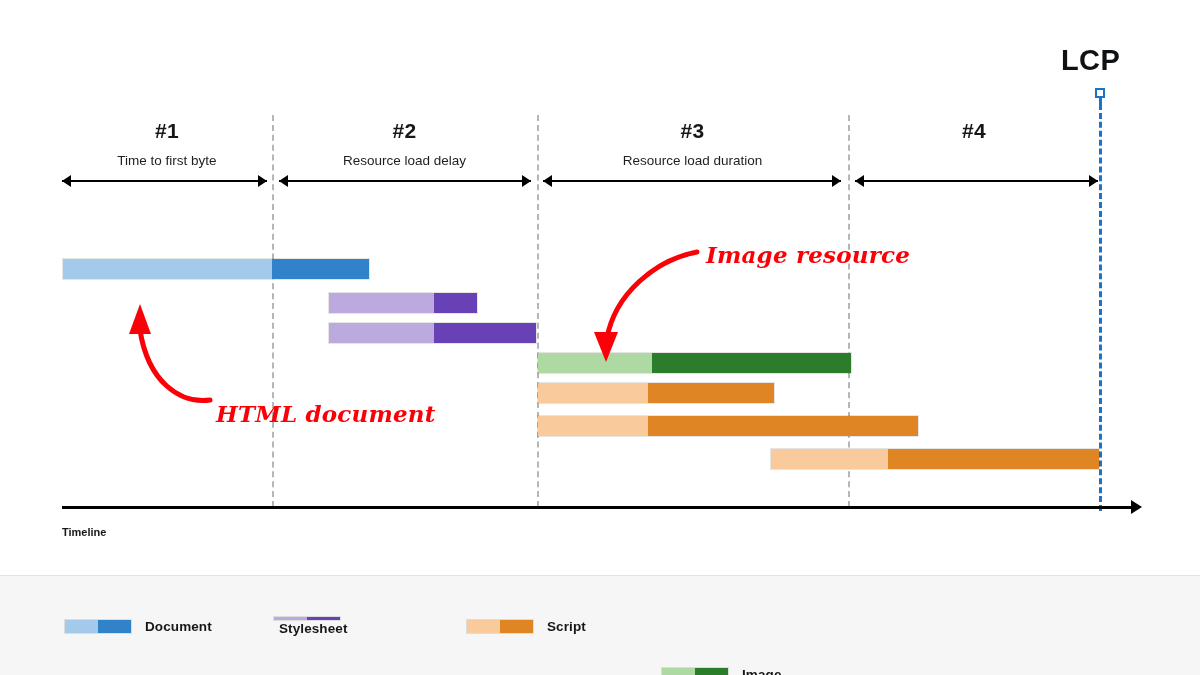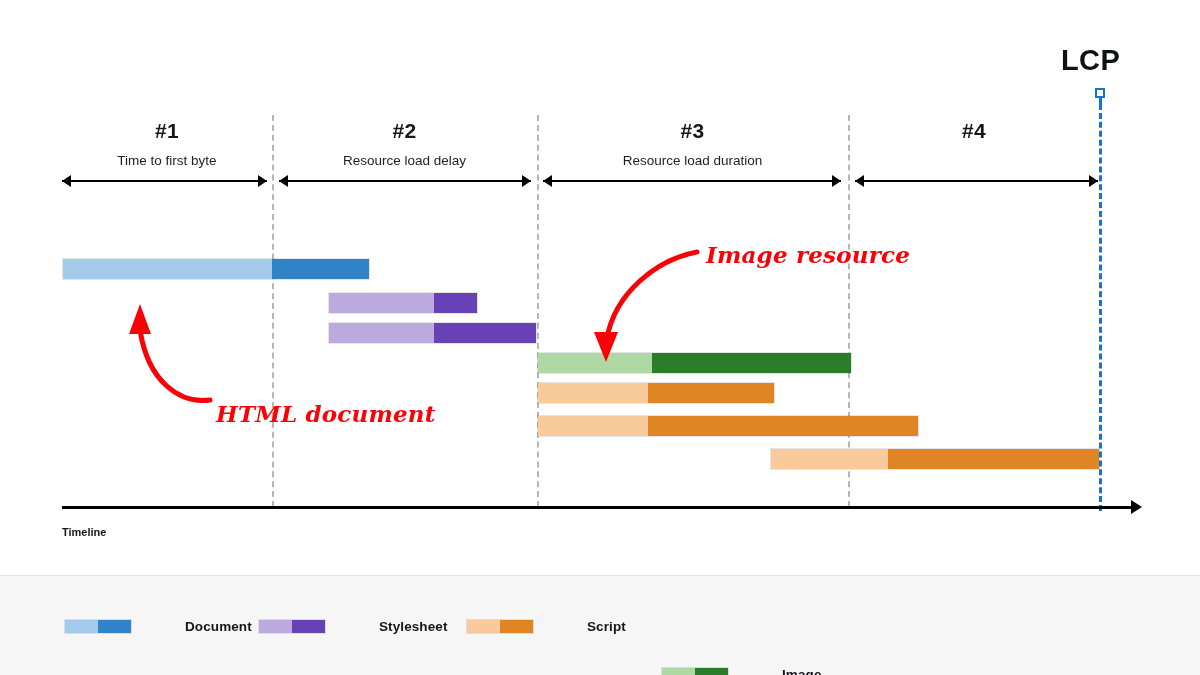--- a/index.html
+++ b/index.html
@@ -23,21 +23,20 @@
     width: 1200px; height: 100px;
     background: #f6f6f6;
     border-top: 1px solid #e4e4e4;
   }
   .legend-item {
     position: absolute;
     top: 616px;
     height: 20px;
     display: flex;
     align-items: center;
-    gap: 40px;
   }
   .legend-swatch {
     width: 68px; height: 15px;
     display: flex;
     border: 1px solid rgba(0,0,0,0.10);
   }
   .legend-swatch .half { width: 50%; height: 100%; }
   .legend-label {
     margin-left: 13px;
     font-size: 13.5px;
@@ -269,21 +268,21 @@
   <div id="legend-band"></div>
 
   <div class="legend-item" style="left:64px;">
     <span class="legend-swatch">
       <span class="half" style="background:#a3caea;"></span>
       <span class="half" style="background:#3183c9;"></span>
     </span>
     <span class="legend-label">Document</span>
   </div>
 
-  <div class="legend-item" style="left:258px;">
+  <div class="legend-item" style="left:266px;flex-direction:column;">
     <span class="legend-swatch">
       <span class="half" style="background:#bca9de;"></span>
       <span class="half" style="background:#6741b5;"></span>
     </span>
     <span class="legend-label">Stylesheet</span>
   </div>
 
   <div class="legend-item" style="left:466px;">
     <span class="legend-swatch">
       <span class="half" style="background:#f9cb9c;"></span>

